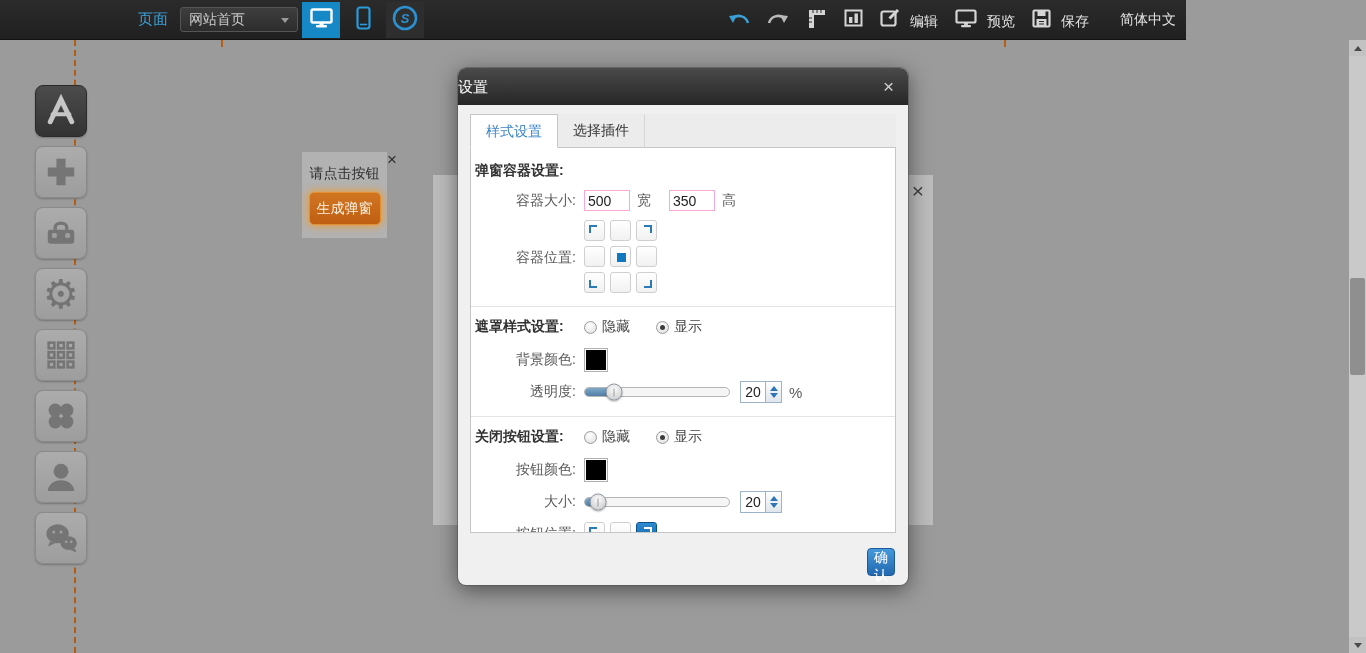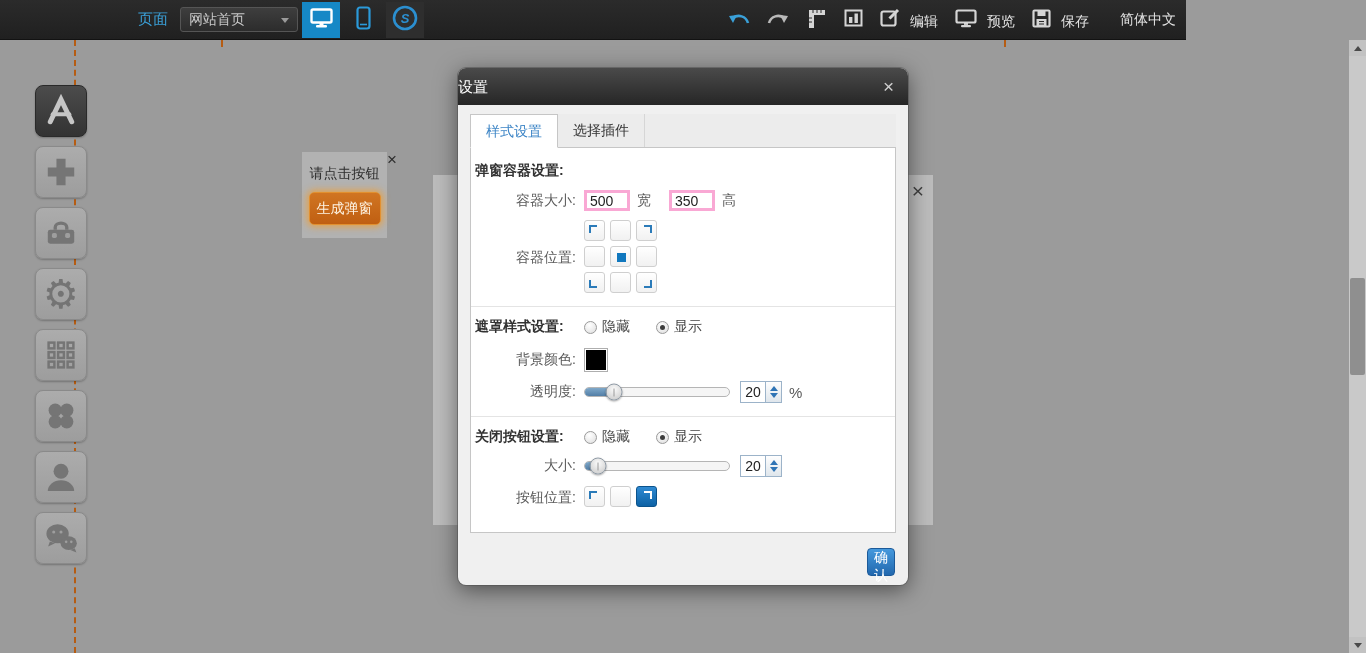--- a/index.html
+++ b/index.html
@@ -68,21 +68,21 @@
   .tab-row { display:flex; height:34px; background:#ececec; border-bottom:1px solid #c6c6c6; }
   .tab { padding:0 15px; line-height:33px; font-size:14px; color:#333; border-right:1px solid #d6d6d6; cursor:pointer; }
   .tab.active { background:#fff; color:#3d85c6; border:1px solid #c6c6c6; border-bottom:1px solid #fff;
     margin-bottom:-1px; border-right:1px solid #c6c6c6; }
   .panel { height:385px; background:#fff; border:1px solid #c6c6c6; border-top:none; padding-top:14px; overflow:hidden; }
   .row { display:flex; align-items:center; margin-bottom:9px; }
   .lab { width:105px; text-align:right; color:#5a5a5a; font-size:14px; flex:none; }
   .sec { width:105px; text-align:left; padding-left:4px; font-weight:bold; color:#333; font-size:14px; flex:none; }
   .ctl { margin-left:8px; display:flex; align-items:center; }
   .divider { border-top:1px solid #e4e4e4; margin:13px 0 11px; }
-  .txt-input { width:46px; height:21px; border:3px solid #f9a8d4; font-size:14px; padding:0 3px;
+  .txt-input { width:46px; height:21px; border:1px solid #f9a8d4; font-size:14px; padding:0 3px;
     font-family:"Liberation Sans","DejaVu Sans",sans-serif; color:#222; }
   .unit { color:#5a5a5a; margin:0 18px 0 7px; }
   .pos-grid { display:grid; grid-template-columns:repeat(3,21px); grid-gap:5px; }
   .cell { width:21px; height:21px; background:linear-gradient(#ffffff,#f1f1f1); border:1px solid #cfcfcf;
     border-radius:3px; position:relative; cursor:pointer; }
   .cell.active { background:linear-gradient(#2f8ad2,#0d62a5); border-color:#0b538c; }
   .g { position:absolute; width:8px; height:8px; }
   .g-tl { top:4px; left:4px; border-top:2px solid #2b7bb9; border-left:2px solid #2b7bb9; }
   .g-tr { top:4px; right:4px; border-top:2px solid #2b7bb9; border-right:2px solid #2b7bb9; }
   .g-bl { bottom:4px; left:4px; border-bottom:2px solid #2b7bb9; border-left:2px solid #2b7bb9; }
@@ -418,20 +418,26 @@
 
         <div class="row">
           <span class="sec">关闭按钮设置:</span>
           <span class="ctl">
               <span class="radio"></span>
               <span class="radio-lab">隐藏</span>
               <span class="radio checked"></span>
               <span class="radio-lab">显示</span>
             </span>
         </div>
+        <div class="row" style="margin-top:12px">
+          <span class="lab">按钮颜色:</span>
+          <span class="ctl">
+            <span class="swatch" style="background: rgb(0, 0, 0);"></span>
+          </span>
+        </div>
         <div class="row" style="margin-top:6px">
           <span class="lab">大小:</span>
           <span class="ctl">
             <span class="slider">
               <span class="fill" style="width: 9%;"></span>
               <span class="thumb" style="left: 9%;"></span>
             </span>
             <span class="numwrap">
               <input class="num-input" value="20" style="">
               <span class="spin">

